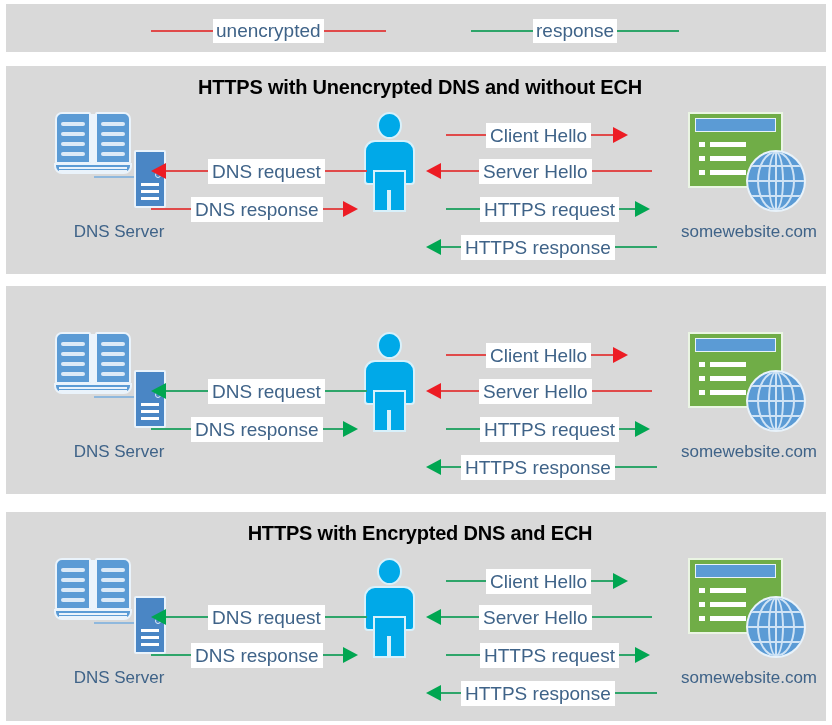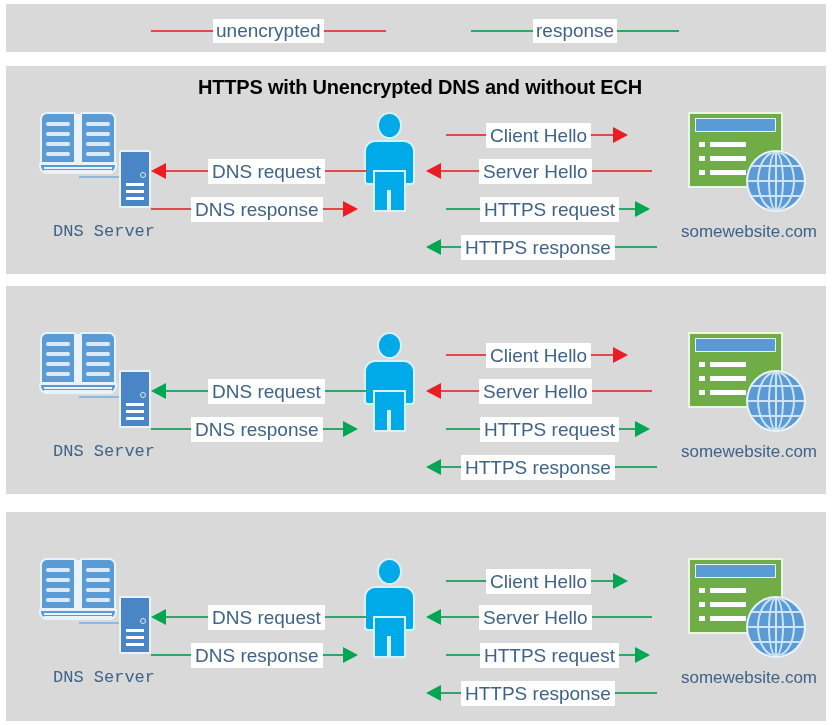--- a/index.html
+++ b/index.html
@@ -62,25 +62,24 @@
     text-align: center;
     font-size: 20px;
     font-weight: bold;
     color: #000000;
     letter-spacing: -0.2px;
   }
 
   
   .dns-group {
     position: absolute;
-    left: 25px;
+    left: 40px;
     top: 44px;
     width: 150px;
     height: 145px;
-    font-family: Liberation Mono, monospace;
   }
   .book {
     position: absolute;
     left: 8px;
     top: 0px;
     width: 78px;
     height: 64px;
   }
   .book-page {
     position: absolute;
@@ -537,20 +536,21 @@
       <span class="arrowhead right green"></span>
     </div>
     <div class="flow" style="left:420px; top:168px">
       <span class="arrowhead left green"></span>
       <span class="flow-line green" style="width:20px"></span>
       <span class="flow-label">HTTPS response</span>
       <span class="flow-line green" style="width:42px"></span>
     </div>
   </div>
 <div class="panel" id="panel-3">
+    <div class="panel-title">HTTPS with Encrypted DNS and ECH</div>
   <div class="dns-group">
     <div class="book">
       <div class="book-page left">
           <span class="book-line" style="top:8px"></span>
           <span class="book-line" style="top:18px"></span>
           <span class="book-line" style="top:28px"></span>
           <span class="book-line" style="top:38px"></span>
         </div>
       <div class="book-page right">
           <span class="book-line" style="top:8px"></span>

